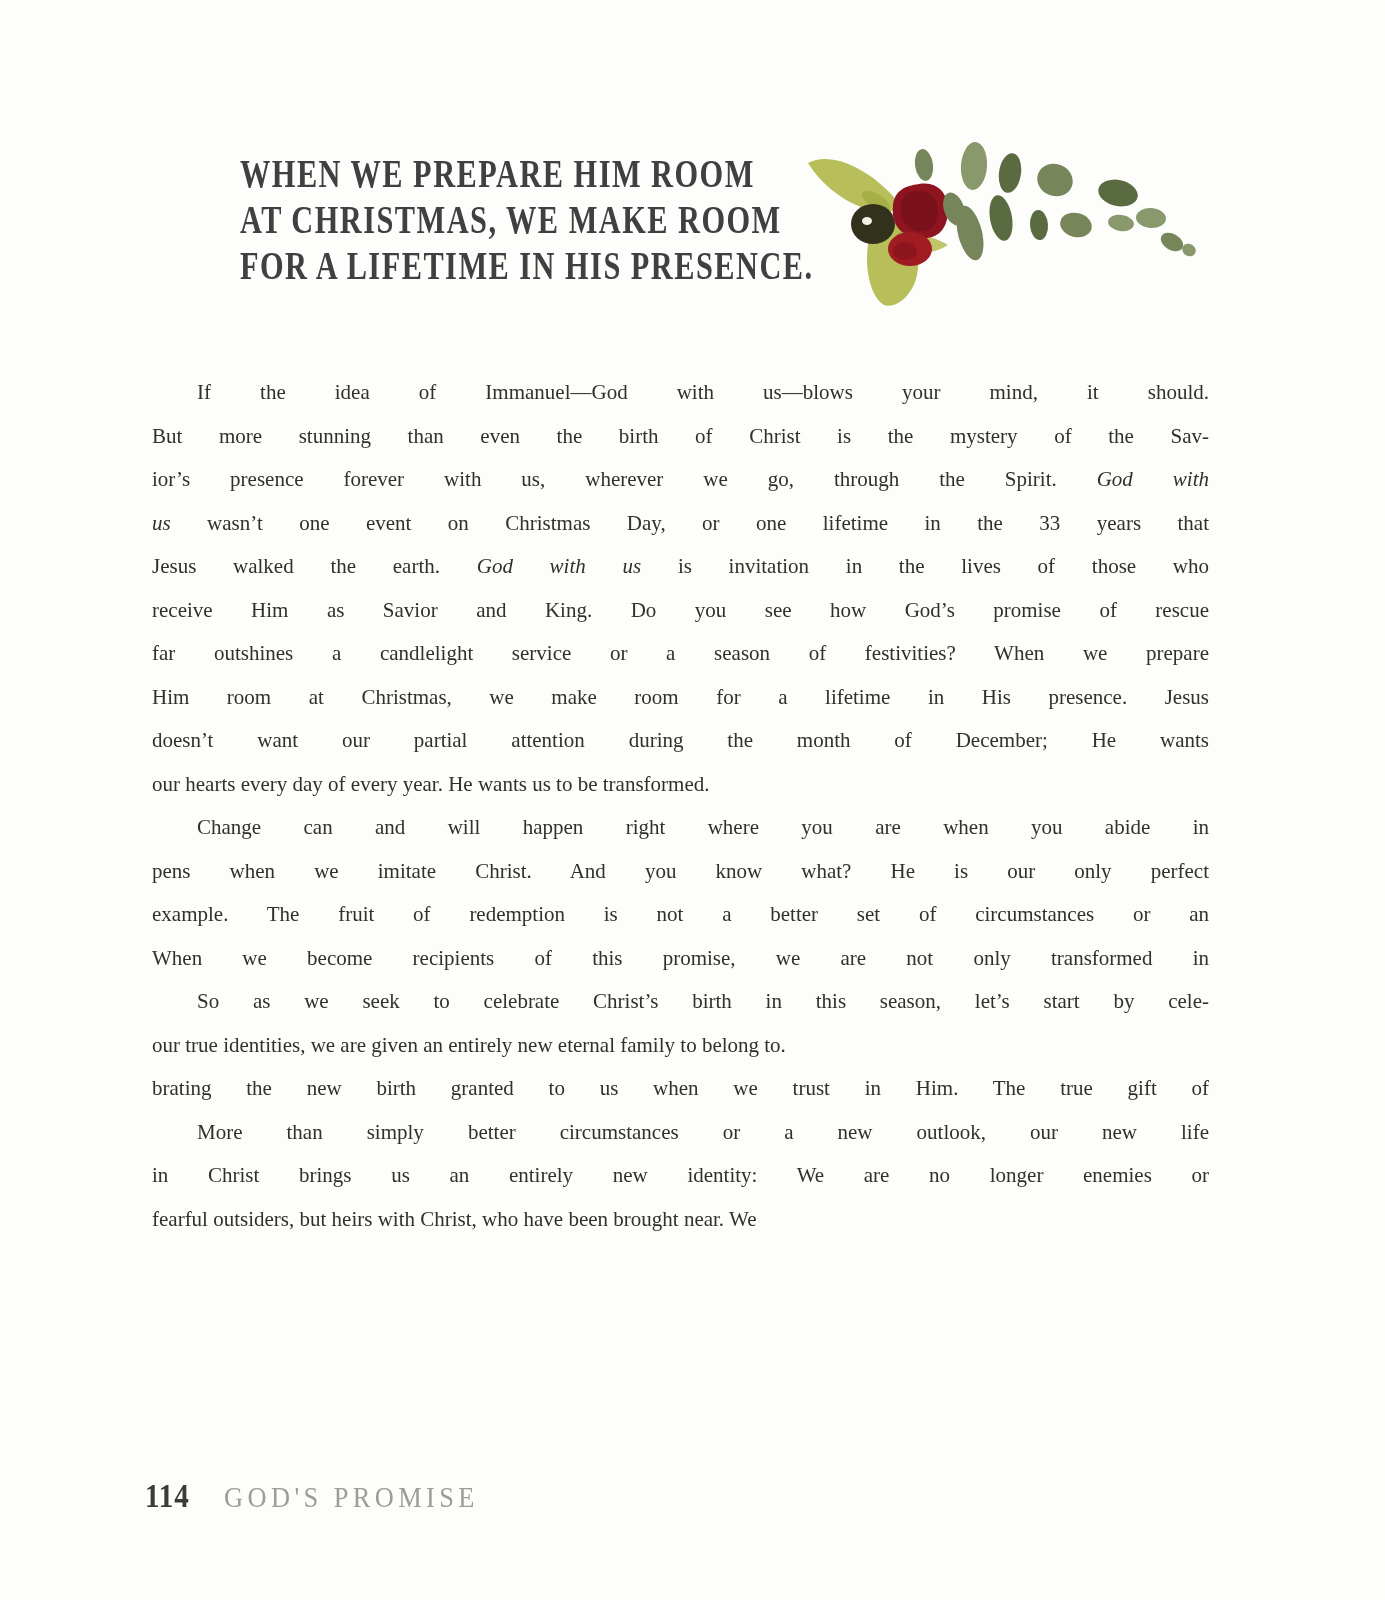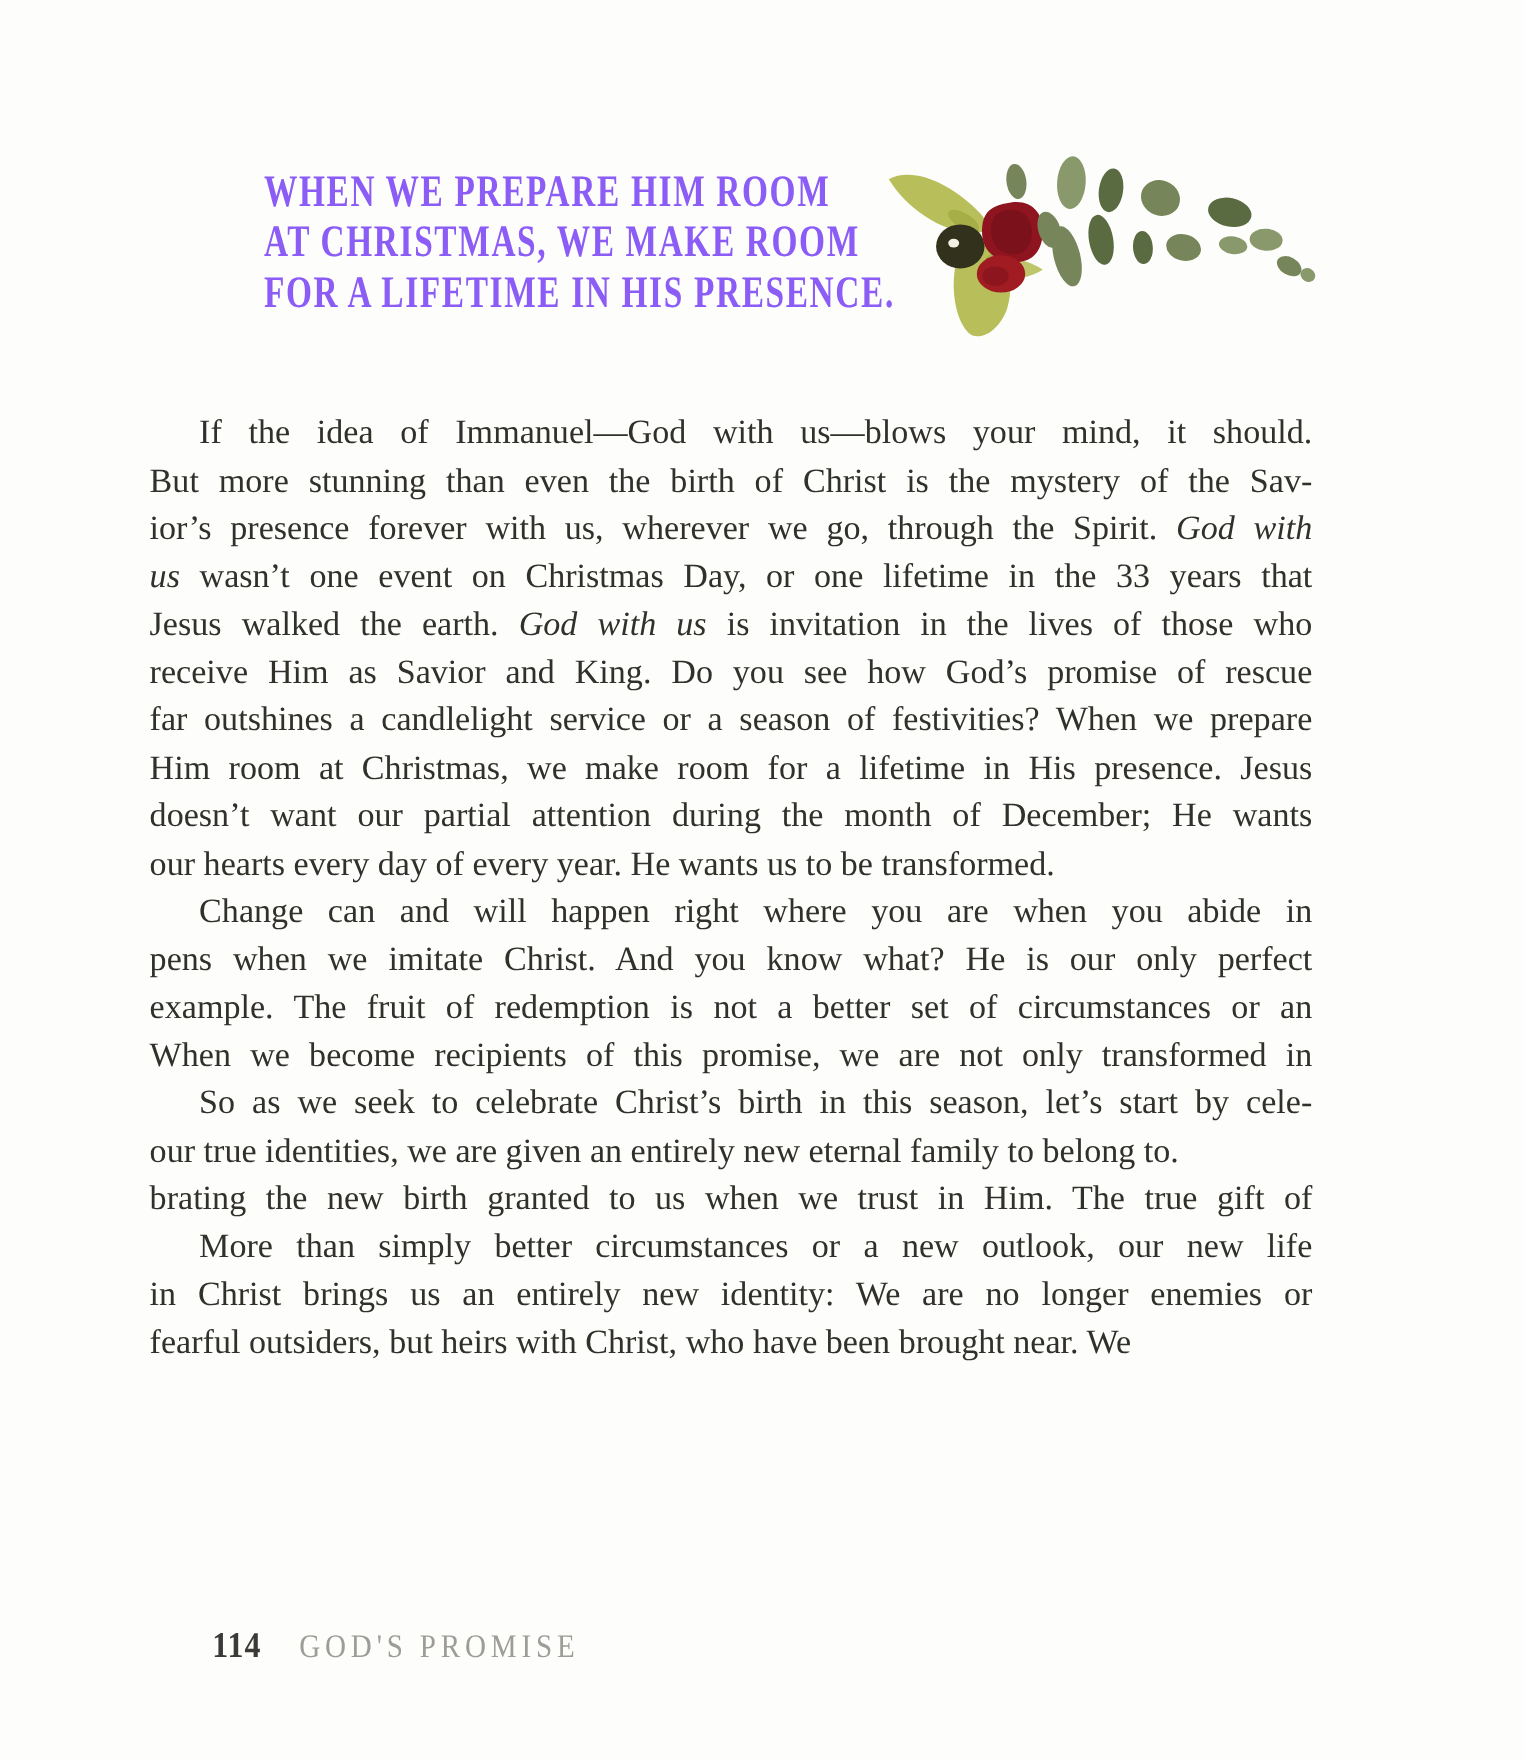--- a/index.html
+++ b/index.html
@@ -30,44 +30,43 @@
   
   .sprig {
     position: absolute;
     left: 788px; top: 133px;
     width: 412px; height: 182px;
   }
 
   
   .body-text {
     position: absolute;
-    left: 136px; top: 371px;
+    left: 152px; top: 371px;
     width: 1057px;
-    font-size: 31px;
+    font-size: 21px;
     line-height: 43.5px;
     color: #31302b;
   }
   .body-text .line {
     text-align: justify;
     text-align-last: justify;
     height: 43.5px;
     overflow: visible;
     white-space: normal;
   }
   .body-text .line.indent { text-indent: 45px; }
   .body-text .line.last { text-align-last: left; }
   .body-text i { font-style: italic; font-family: Liberation Serif, serif; }
 
   
   .footer {
     position: absolute;
     left: 145px; top: 1478px;
     display: flex;
     align-items: baseline;
-    margin-left: 48px;
   }
   .page-number {
     font-size: 33px;
     font-weight: 600;
     color: #3b3a37;
     letter-spacing: 1px;
     transform: scaleX(0.88);
     transform-origin: 0 100%;
     display: inline-block;
   }
@@ -80,21 +79,21 @@
     transform-origin: 0 100%;
     display: inline-block;
     white-space: nowrap;
   }
 </style>
 </head>
 <body style="background: rgb(253, 253, 251);">
 
 <div class="page">
 
-  <div class="quote-block" style="color: #8b5cf6;">
+  <div class="quote-block" style="color: #404040;">
     <div class="quote-line">WHEN WE PREPARE HIM ROOM</div>
     <div class="quote-line">AT CHRISTMAS, WE MAKE ROOM</div>
     <div class="quote-line">FOR A LIFETIME IN HIS PRESENCE.</div>
   </div>
 
   <svg class="sprig" viewBox="0 0 412 182" aria-hidden="true">
 
     <g>
       <path class="leaf" d="M20,30 C42,18 78,34 104,62 C112,71 110,80 96,79 C66,77 36,56 20,30 Z" fill="#b8bf5a"></path>
       <ellipse class="leafshade" cx="88" cy="68" rx="16" ry="7" transform="rotate(32 88 68)" opacity="0.7" fill="#9da63f"></ellipse>

